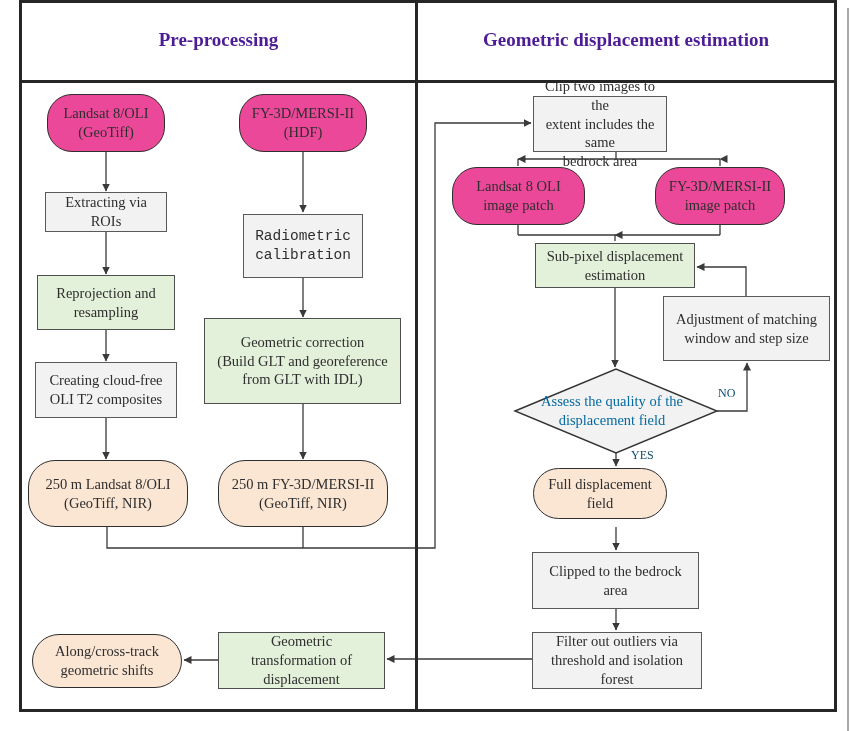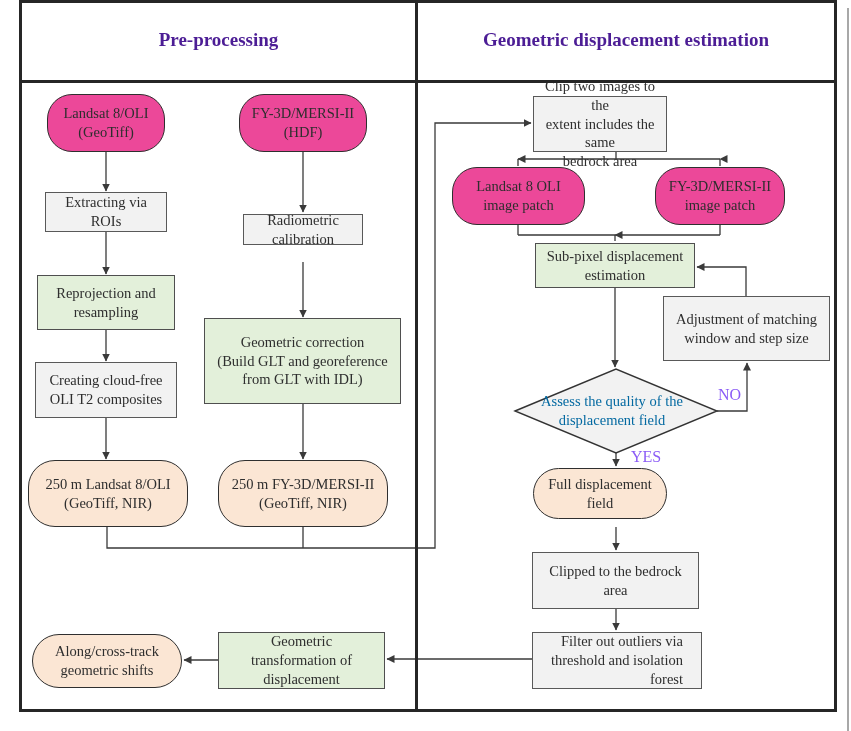--- a/index.html
+++ b/index.html
@@ -20,21 +20,21 @@
   .node{position:absolute;display:flex;align-items:center;justify-content:center;text-align:center;
         white-space:pre-line;font-size:14.5px;line-height:1.3;color:#2e2e2e;
         box-sizing:border-box;z-index:2;padding:2px 4px;}
   .gray{background:#f2f2f2;border:1.4px solid #595959;}
   .green{background:#e3f0da;border:1.4px solid #4f4f4f;}
   .pink{background:#ec4899;border:1.6px solid #2f2f2f;border-radius:25px;}
   .peach{background:#fbe6d4;border:1.6px solid #2f2f2f;border-radius:27px;}
   .diamond-label{position:absolute;left:512px;top:384px;width:200px;height:54px;z-index:2;
         display:flex;align-items:center;justify-content:center;text-align:center;
         white-space:pre-line;font-size:14.5px;line-height:1.3;color:#0369a1;}
-  .branch-label{position:absolute;z-index:2;font-size:16px;color:#8b5cf6;}
+  .branch-label{position:absolute;z-index:2;font-size:12px;color:#0c4a6e;}
   #label-no{left:718px;top:386px;}
   #label-yes{left:631px;top:448px;}
   svg.wires{position:absolute;left:0;top:0;z-index:1;}
 </style>
 </head>
 <body>
 
 <div id="figure">
 
   <svg class="wires" width="851" height="731" viewBox="0 0 851 731">
@@ -76,21 +76,21 @@
 
   <div id="title-left" class="panel-title">Pre-processing</div>
   <div id="title-right" class="panel-title">Geometric displacement estimation</div>
 
   <div class="node pink" style="left:47px;top:94px;width:118px;height:58px;">Landsat 8/OLI
 (GeoTiff)</div>
   <div class="node pink" style="left:239px;top:94px;width:128px;height:58px;">FY-3D/MERSI-II
 (HDF)</div>
   <div class="node gray" style="left:45px;top:192px;width:122px;height:40px;">Extracting via
 ROIs</div>
-  <div class="node gray" style="left:243px;top:214px;width:120px;height:31px;">Radiometric
+  <div class="node gray" style="left:243px;top:214px;width:120px;height:64px;font-family:Liberation Mono, monospace;">Radiometric
 calibration</div>
   <div class="node green" style="left:37px;top:275px;width:138px;height:55px;">Reprojection and
 resampling</div>
   <div class="node green" style="left:204px;top:318px;width:197px;height:86px;">Geometric correction
 (Build GLT and georeference
 from GLT with IDL)</div>
   <div class="node gray" style="left:35px;top:362px;width:142px;height:56px;">Creating cloud-free
 OLI T2 composites</div>
   <div class="node peach" style="left:28px;top:460px;width:160px;height:67px;">250 m Landsat 8/OLI
 (GeoTiff, NIR)</div>
@@ -112,20 +112,20 @@
   <div class="node green" style="left:535px;top:243px;width:160px;height:45px;">Sub-pixel displacement
 estimation</div>
   <div class="node gray" style="left:663px;top:296px;width:167px;height:65px;">Adjustment of matching
 window and step size</div>
   <div class="diamond-label">Assess the quality of the
 displacement field</div>
   <div class="node peach" style="left:533px;top:468px;width:134px;height:51px;">Full displacement
 field</div>
   <div class="node gray" style="left:532px;top:552px;width:167px;height:57px;">Clipped to the bedrock
 area</div>
-  <div class="node gray" style="left:532px;top:632px;width:170px;height:57px;text-align:right;">Filter out outliers via
+  <div class="node gray" style="left:532px;top:632px;width:170px;height:57px;">Filter out outliers via
 threshold and isolation
 forest</div>
 
   <div id="label-no" class="branch-label">NO</div>
   <div id="label-yes" class="branch-label">YES</div>
 
 </div>
 
 </body></html>

